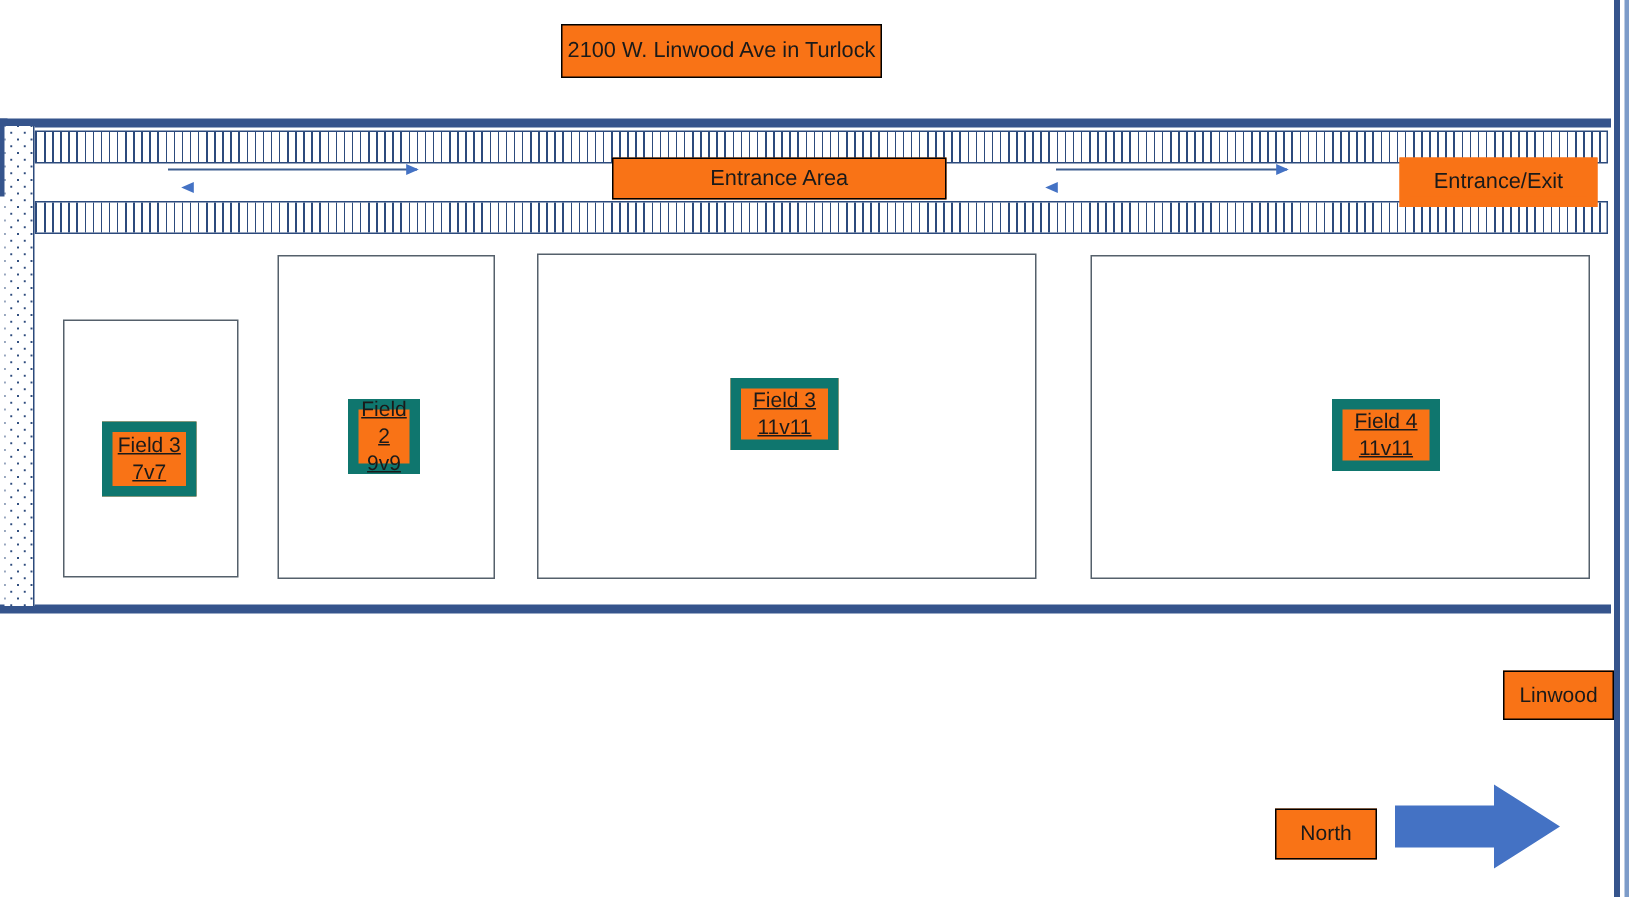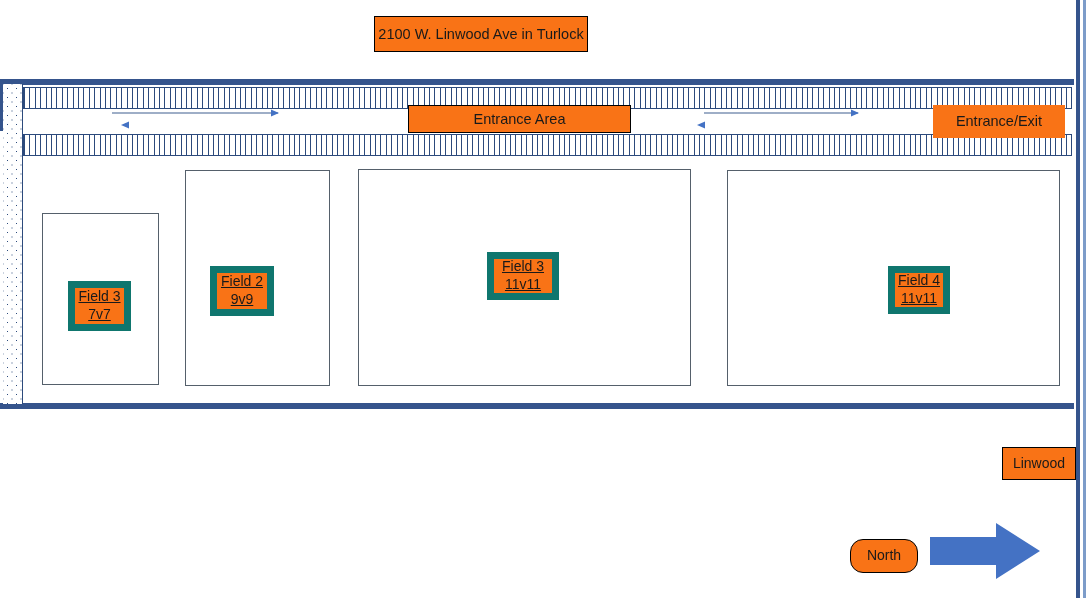--- a/index.html
+++ b/index.html
@@ -150,33 +150,32 @@
   #field-plot-4 { left: 727px; top: 170px; width: 333px; height: 216px; }
 
   
   .field-label {
     border: 7px solid #0f766e;
     font-size: 14px;
     z-index: 30;
     text-decoration: underline;
   }
   #field-label-1 { left: 68px;  top: 281px; width: 63px;  height: 50px; }
-  #field-label-2 { left: 210px; top: 266px; width: 64px;  height: 50px; }
+  #field-label-2 { left: 232px; top: 266px; width: 48px;  height: 50px; }
   #field-label-3 { left: 487px; top: 252px; width: 72px;  height: 48px; }
-  #field-label-4 { left: 888px; top: 266px; width: 62px;  height: 48px; }
+  #field-label-4 { left: 888px; top: 266px; width: 72px;  height: 48px; }
 
   
   #street-label-box {
     left: 1002px; top: 447px; width: 74px; height: 33px;
     font-size: 14px;
   }
   #compass-label-box {
     left: 850px; top: 539px; width: 68px; height: 34px;
     font-size: 14px;
-    border-radius: 13px;
   }
   #compass-arrow {
     position: absolute;
     left: 930px; top: 521px;
     width: 110px; height: 60px;
     z-index: 40;
   }
 </style>
 </head>
 <body>

